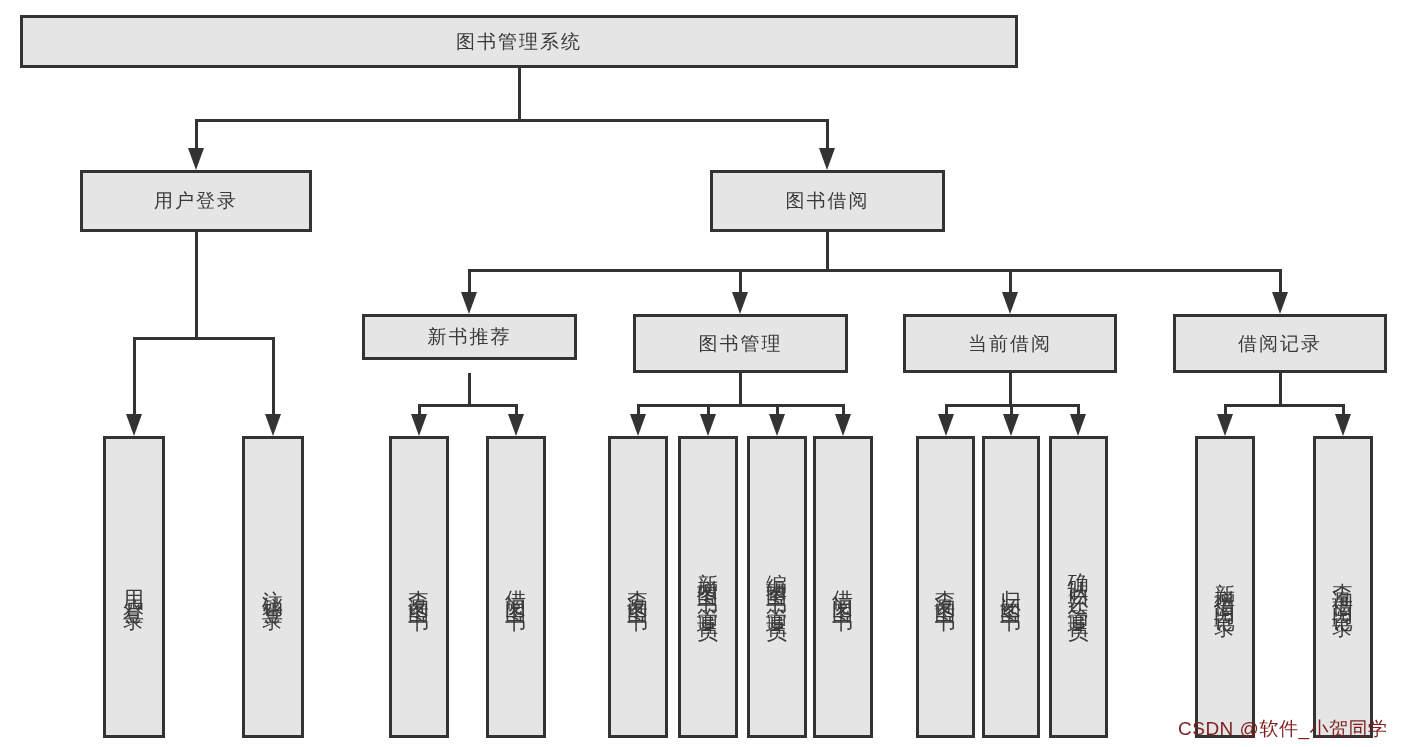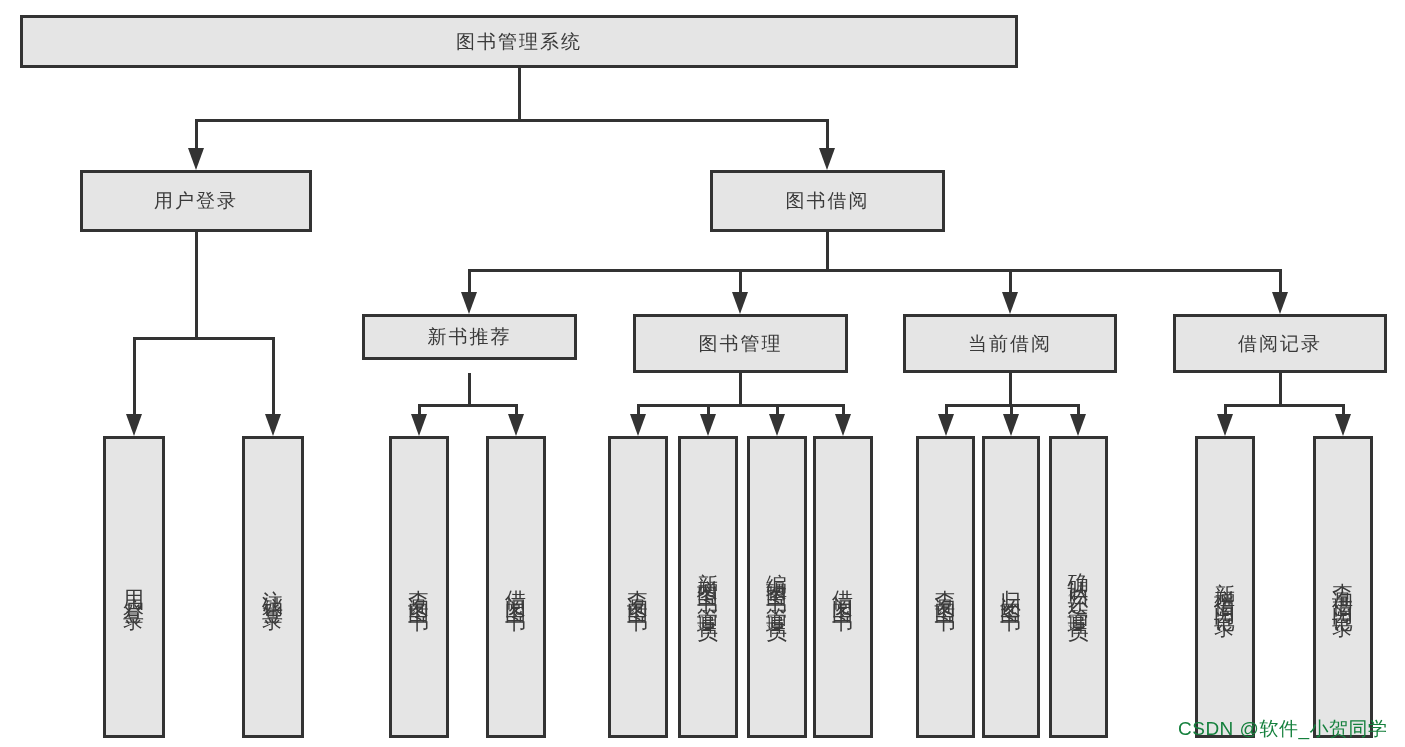--- a/index.html
+++ b/index.html
@@ -18,21 +18,21 @@
     writing-mode:vertical-rl; text-orientation:mixed;
     letter-spacing:7px; line-height:1; white-space:nowrap;
   }
   .vl { position:absolute; width:3px; background:#333333; }
   .hl { position:absolute; height:3px; background:#333333; }
   .ar { position:absolute; width:0; height:0;
         border-left:8px solid transparent; border-right:8px solid transparent;
         border-top:22px solid #333333; }
   .watermark {
     position:absolute; left:1178px; top:716px; font-size:19px;
-    color:#15803d; letter-spacing:0.5px; z-index:5; white-space:nowrap;
+    color:#7f1d1d; letter-spacing:0.5px; z-index:5; white-space:nowrap;
   }
 </style>
 </head>
 <body>
 
 <div class="canvas">
 
   <div class="b bh" style="left:20px;top:15px;width:998px;height:53px">图书管理系统</div>
 
   <div class="b bh" style="left:80px;top:170px;width:232px;height:62px">用户登录</div>

